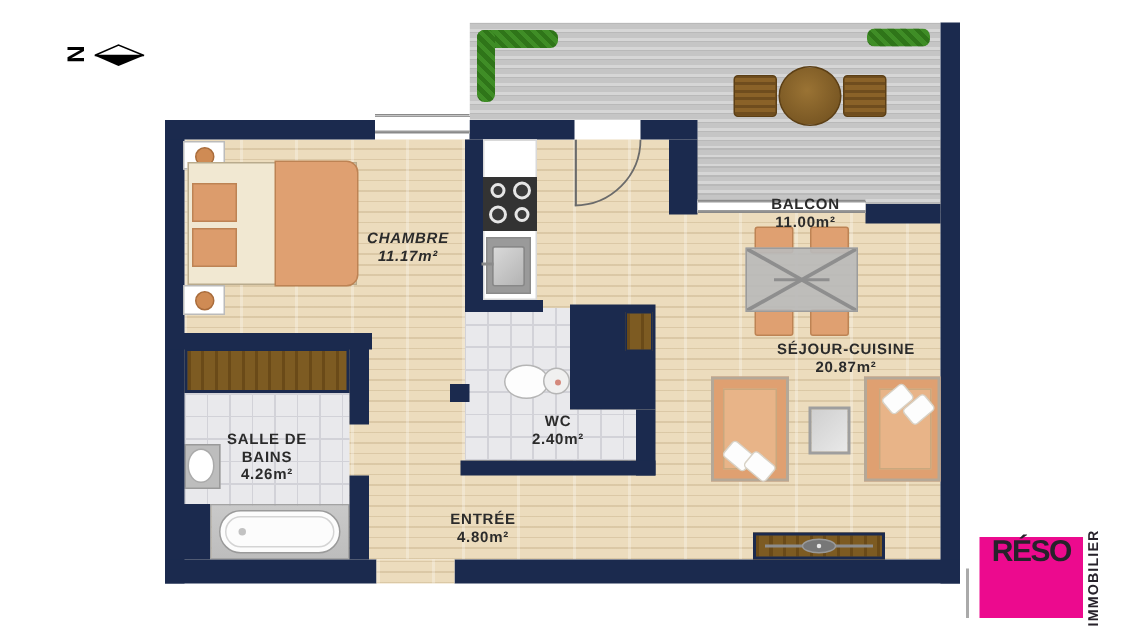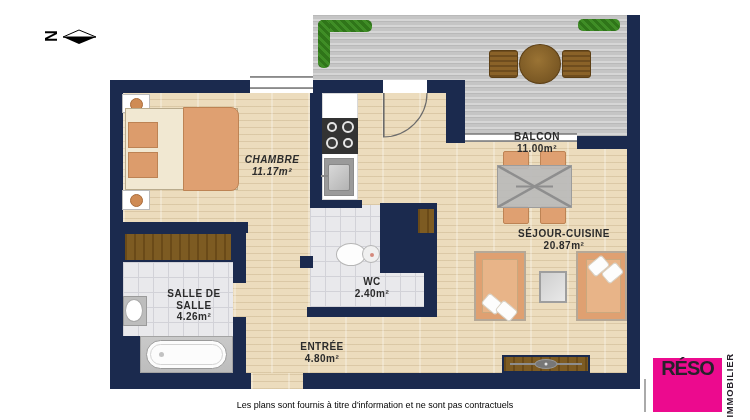--- a/index.html
+++ b/index.html
@@ -180,35 +180,34 @@
     <span>11.17m²</span>
   </div>
   <div class="lbl" style="left:537px;top:95px;margin-top:36px;">
     <span>BALCON</span><br>
     <span>11.00m²</span>
   </div>
   <div class="lbl" style="left:564px;top:228px;">
     <span>SÉJOUR-CUISINE</span><br>
     <span>20.87m²</span>
   </div>
-  <div class="lbl" style="left:194px;top:288px;">
+  <div class="lbl" style="left:178px;top:288px;">
     <span>SALLE DE</span><br>
-    <span>SALLE</span><br>
+    <span>BAINS</span><br>
     <span>4.26m²</span>
   </div>
   <div class="lbl" style="left:372px;top:276px;">
     <span>WC</span><br>
     <span>2.40m²</span>
   </div>
   <div class="lbl" style="left:322px;top:341px;">
     <span>ENTRÉE</span><br>
     <span>4.80m²</span>
   </div>
 
-  <div class="footer-text">Les plans sont fournis à titre d'information et ne sont pas contractuels</div>
 
   <div class="abs" style="left:644px;top:379px;width:2px;height:33px;background:#aaa;"></div>
   <div class="abs" style="left:653px;top:358px;width:69px;height:54px;background:#ec0a8e;">
     <div class="logo-brand" style="text-align:center;">RÉSO</div>
   </div>
   <div class="abs" style="left:722px;top:358px;width:15px;height:54px;display:flex;align-items:center;justify-content:center;">
     <span class="logo-tag">IMMOBILIER</span>
   </div>
 
 </div>

